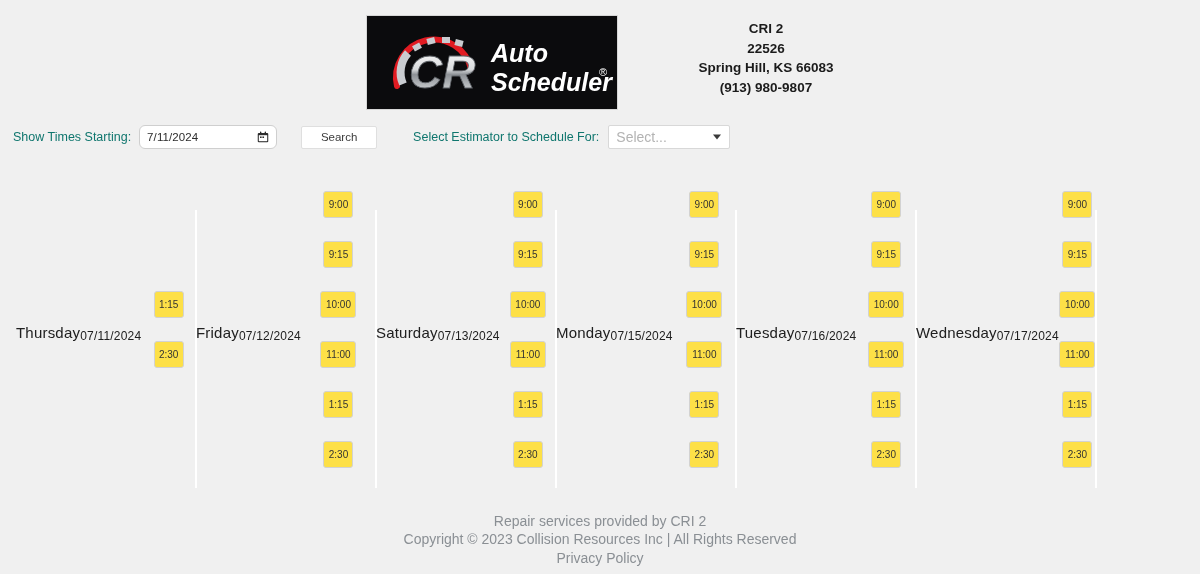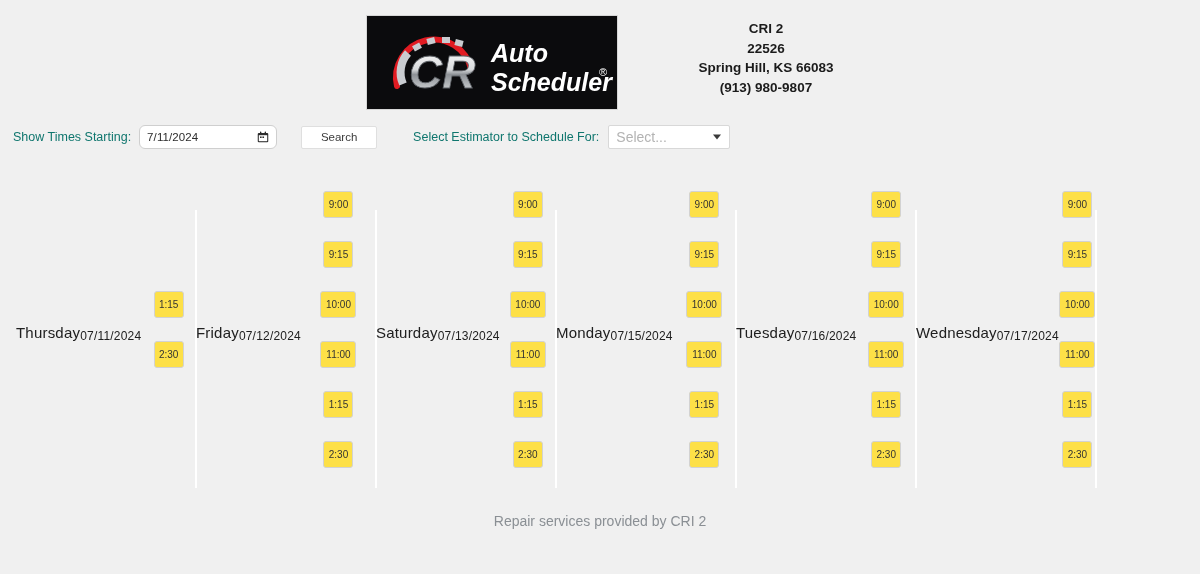--- a/index.html
+++ b/index.html
@@ -360,15 +360,17 @@
           <button class="slot wide">10:00</button>
           <button class="slot wide">11:00</button>
           <button class="slot">1:15</button>
           <button class="slot">2:30</button>
         </div>
       </div>
     </div>
 
   <div class="footer">
     <div>Repair services provided by CRI 2</div>
+    <div>Copyright © 2023 Collision Resources Inc | All Rights Reserved</div>
+    <div><a href="#">Privacy Policy</a></div>
   </div>
 
 </div>
 
 </body></html>

